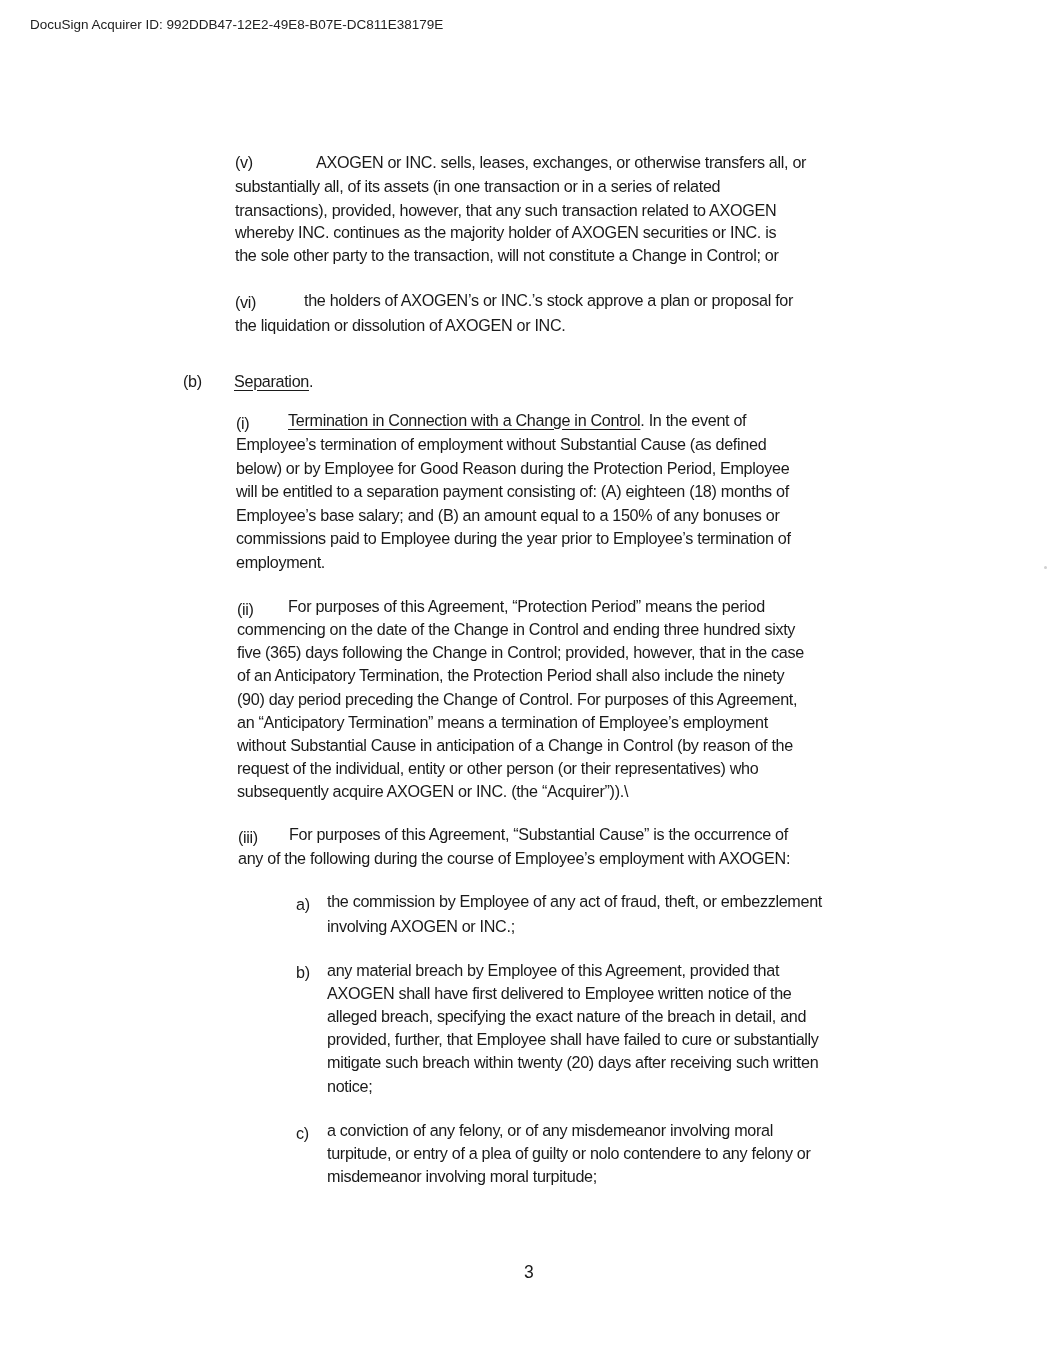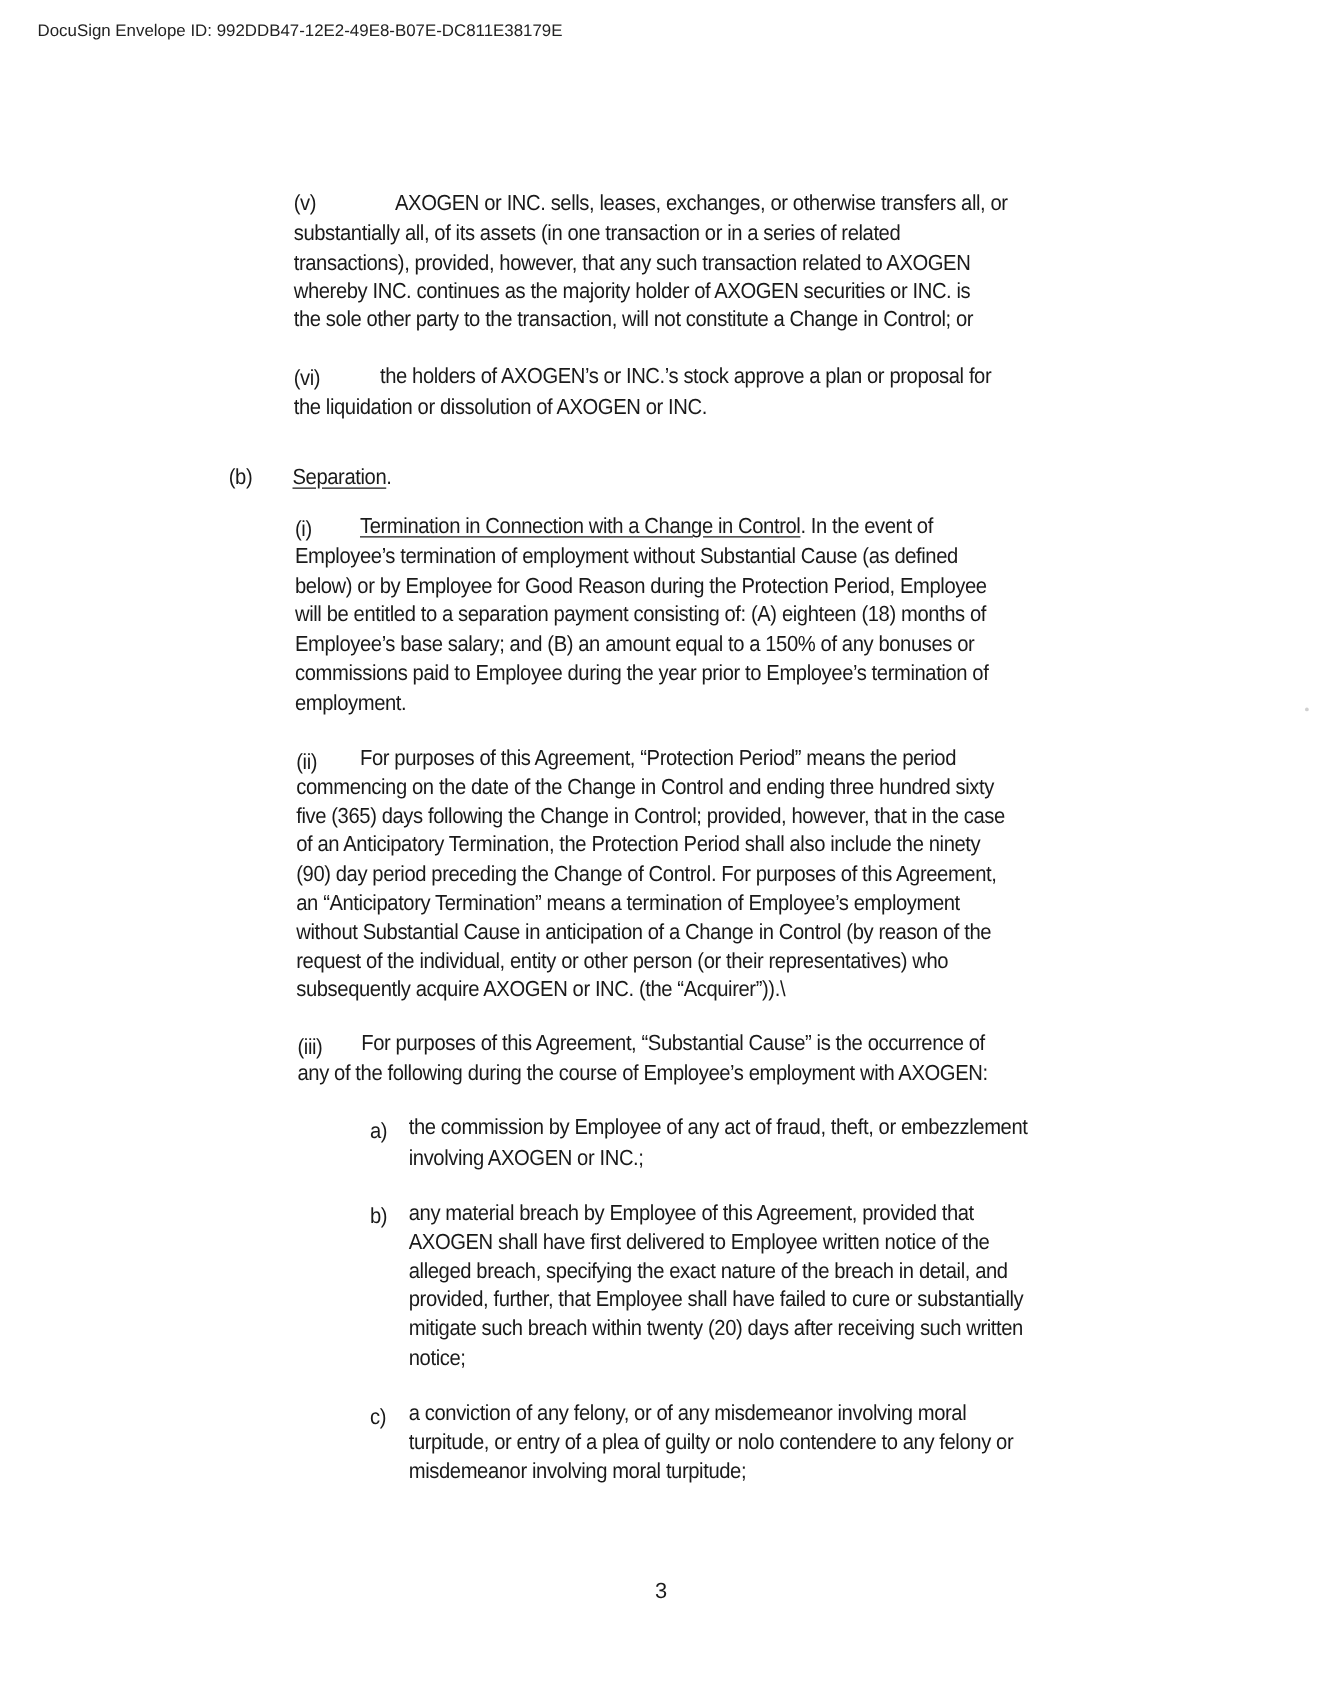--- a/index.html
+++ b/index.html
@@ -14,21 +14,21 @@
     position: absolute; font-size: 17.4px; line-height: 23px; white-space: nowrap;
     letter-spacing: -0.35px; transform: scaleX(0.93); transform-origin: left top;
   }
   .u { text-decoration: underline; text-underline-offset: 3px; }
   .page-num { position: absolute; left: 524px; top: 1262px; font-size: 17.5px; }
   .speck { position: absolute; left: 1044px; top: 566px; width: 3px; height: 3px; background: #d0d0d0; border-radius: 50%; }
 </style>
 </head>
 <body>
 
-<div class="envelope">DocuSign Envelope ID: 992DDB47-12E2-49E8-B07E-DC811E38179E</div>
+<div class="envelope">DocuSign Acquirer ID: 992DDB47-12E2-49E8-B07E-DC811E38179E</div>
 
 <div>
 
   <div>
     <div class="line" style="left:235px;top:151px;">(v)</div>
     <div class="line" style="left:316px;top:151px;">AXOGEN or INC. sells, leases, exchanges, or otherwise transfers all, or</div>
     <div class="line" style="left:235px;top:175px;">substantially all, of its assets (in one transaction or in a series of related</div>
     <div class="line" style="left:235px;top:199px;">transactions), provided, however, that any such transaction related to AXOGEN</div>
     <div class="line" style="left:235px;top:221px;">whereby INC. continues as the majority holder of AXOGEN securities or INC. is</div>
     <div class="line" style="left:235px;top:244px;">the sole other party to the transaction, will not constitute a Change in Control; or</div>

